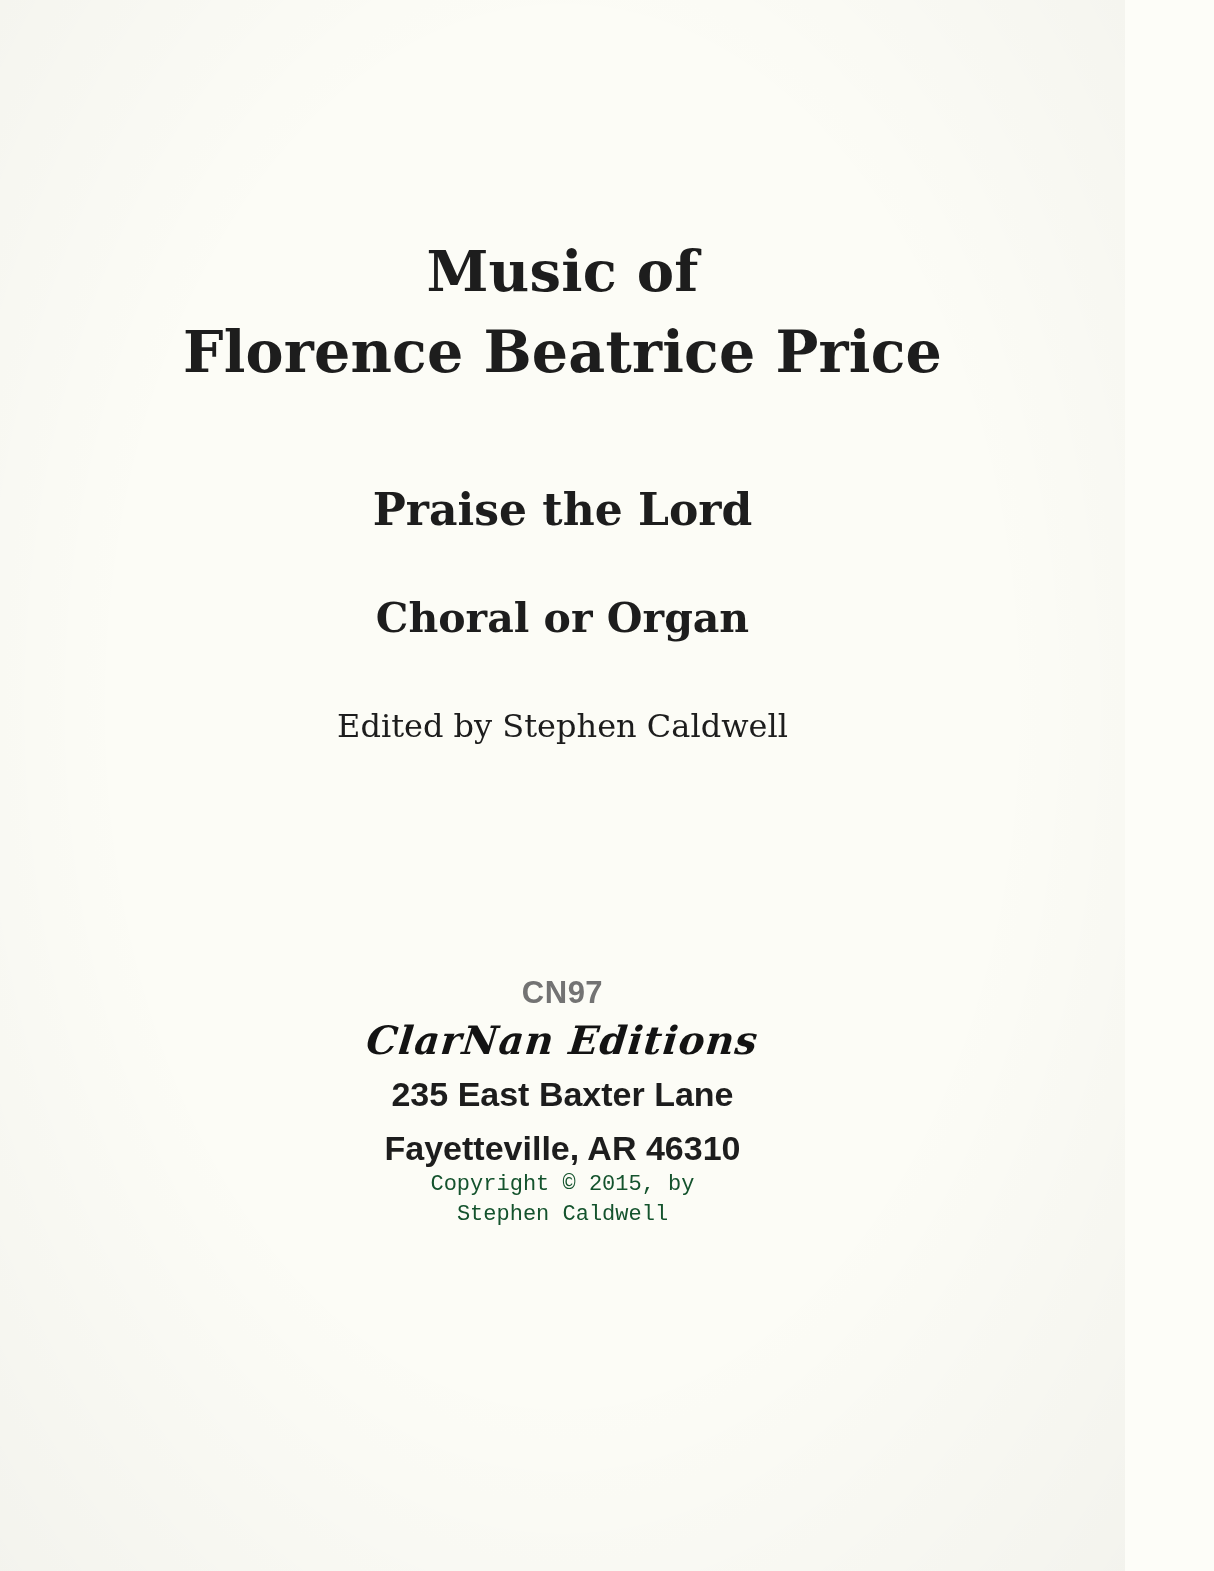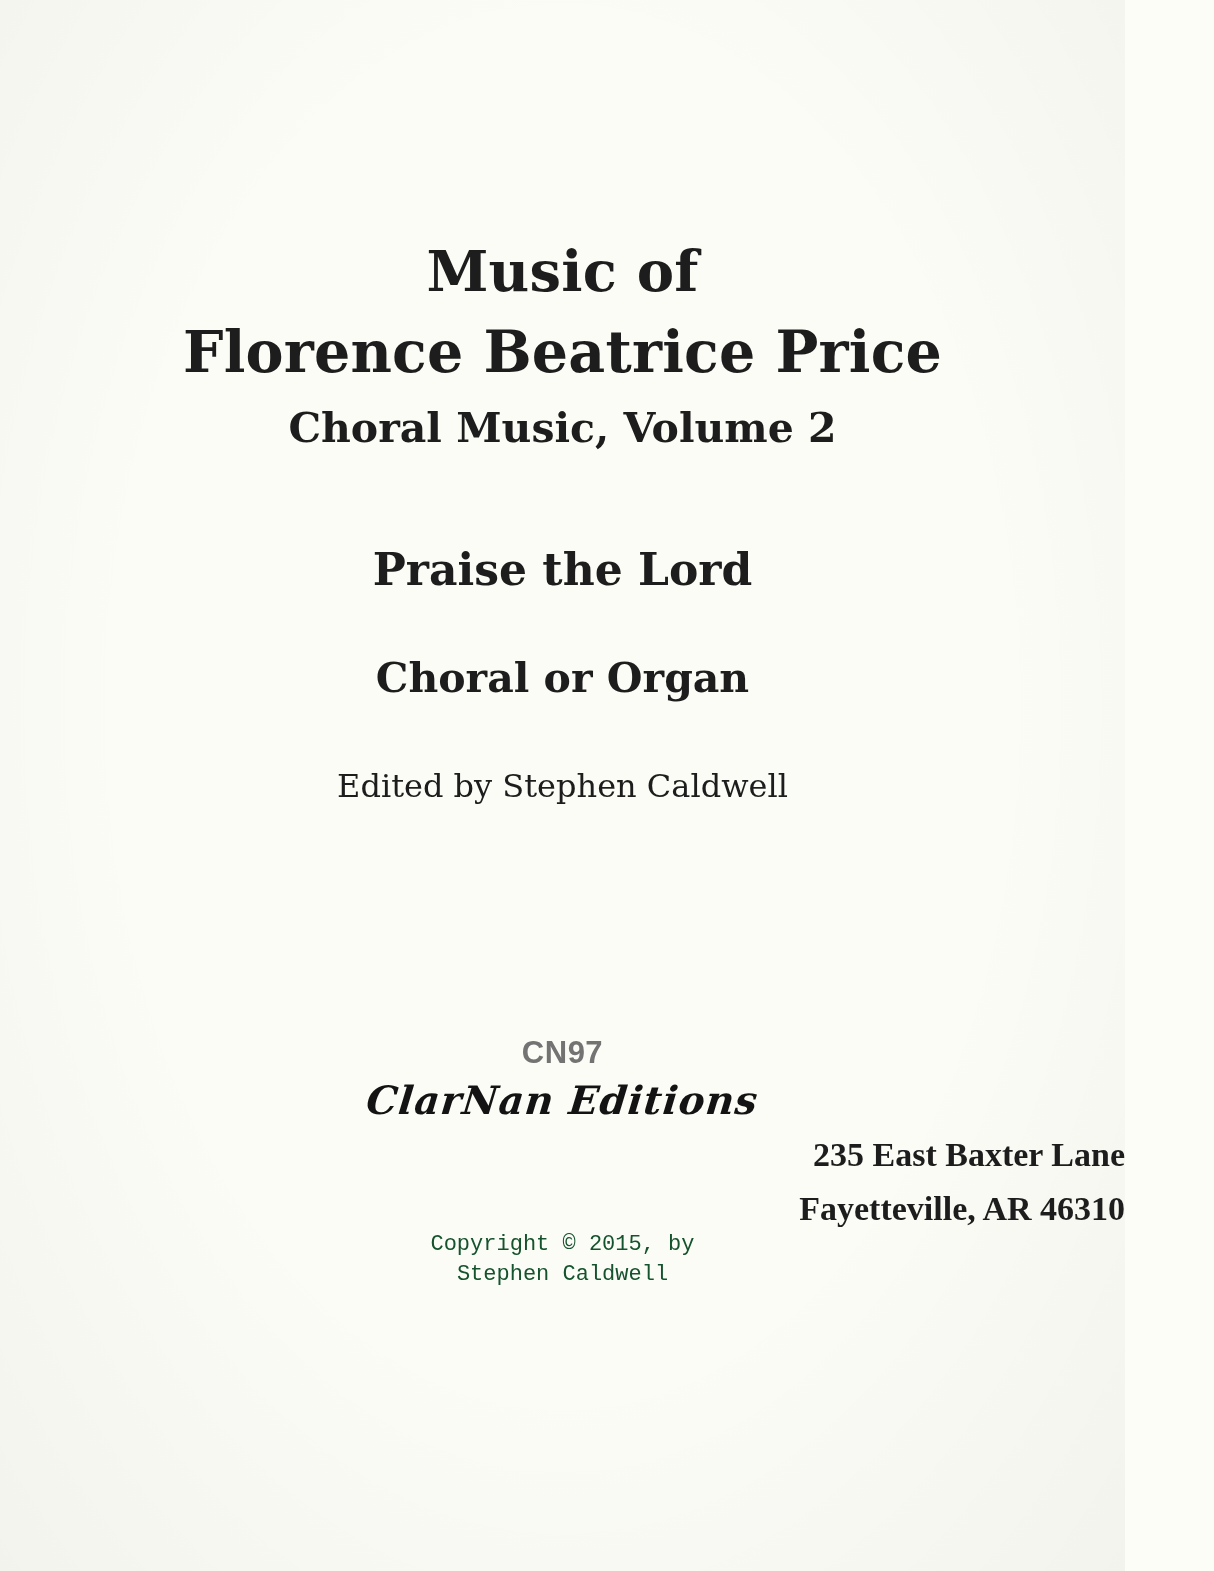--- a/index.html
+++ b/index.html
@@ -91,47 +91,45 @@
     font-family: "DejaVu Serif", serif;
     font-style: italic;
     font-weight: bold;
     font-size: 39px;
     letter-spacing: 1px;
     margin-top: 6px;
     color: #131313;
     transform: skewX(-6deg);
   }
   .address-line {
-    font-family: Liberation Serif, serif;
+    font-family: Liberation Sans, sans-serif;
     font-weight: bold;
     font-size: 34px;
     line-height: 1.28;
     margin-top: 10px;
     color: #1d1d1d;
-    text-align: right;
   }
   .copyright {
     font-family: Liberation Mono, monospace;
     font-size: 22px;
     line-height: 1.35;
     color: #14532d;
   }
 </style>
 </head>
 <body>
 
 <div class="page">
   <div class="content">
 
     <div class="series-title">
       <span class="line1">Music of</span>
       <span class="line2">Florence Beatrice Price</span>
     </div>
 
-    <div class="series-sub">Choral Music, Volume 2</div>
 
     <div class="work-title">Praise the Lord</div>
 
     <div class="forces">
       <div>Choral or Organ</div>
     </div>
 
     <div class="editor">Edited by Stephen Caldwell</div>
 
     <div class="imprint">

